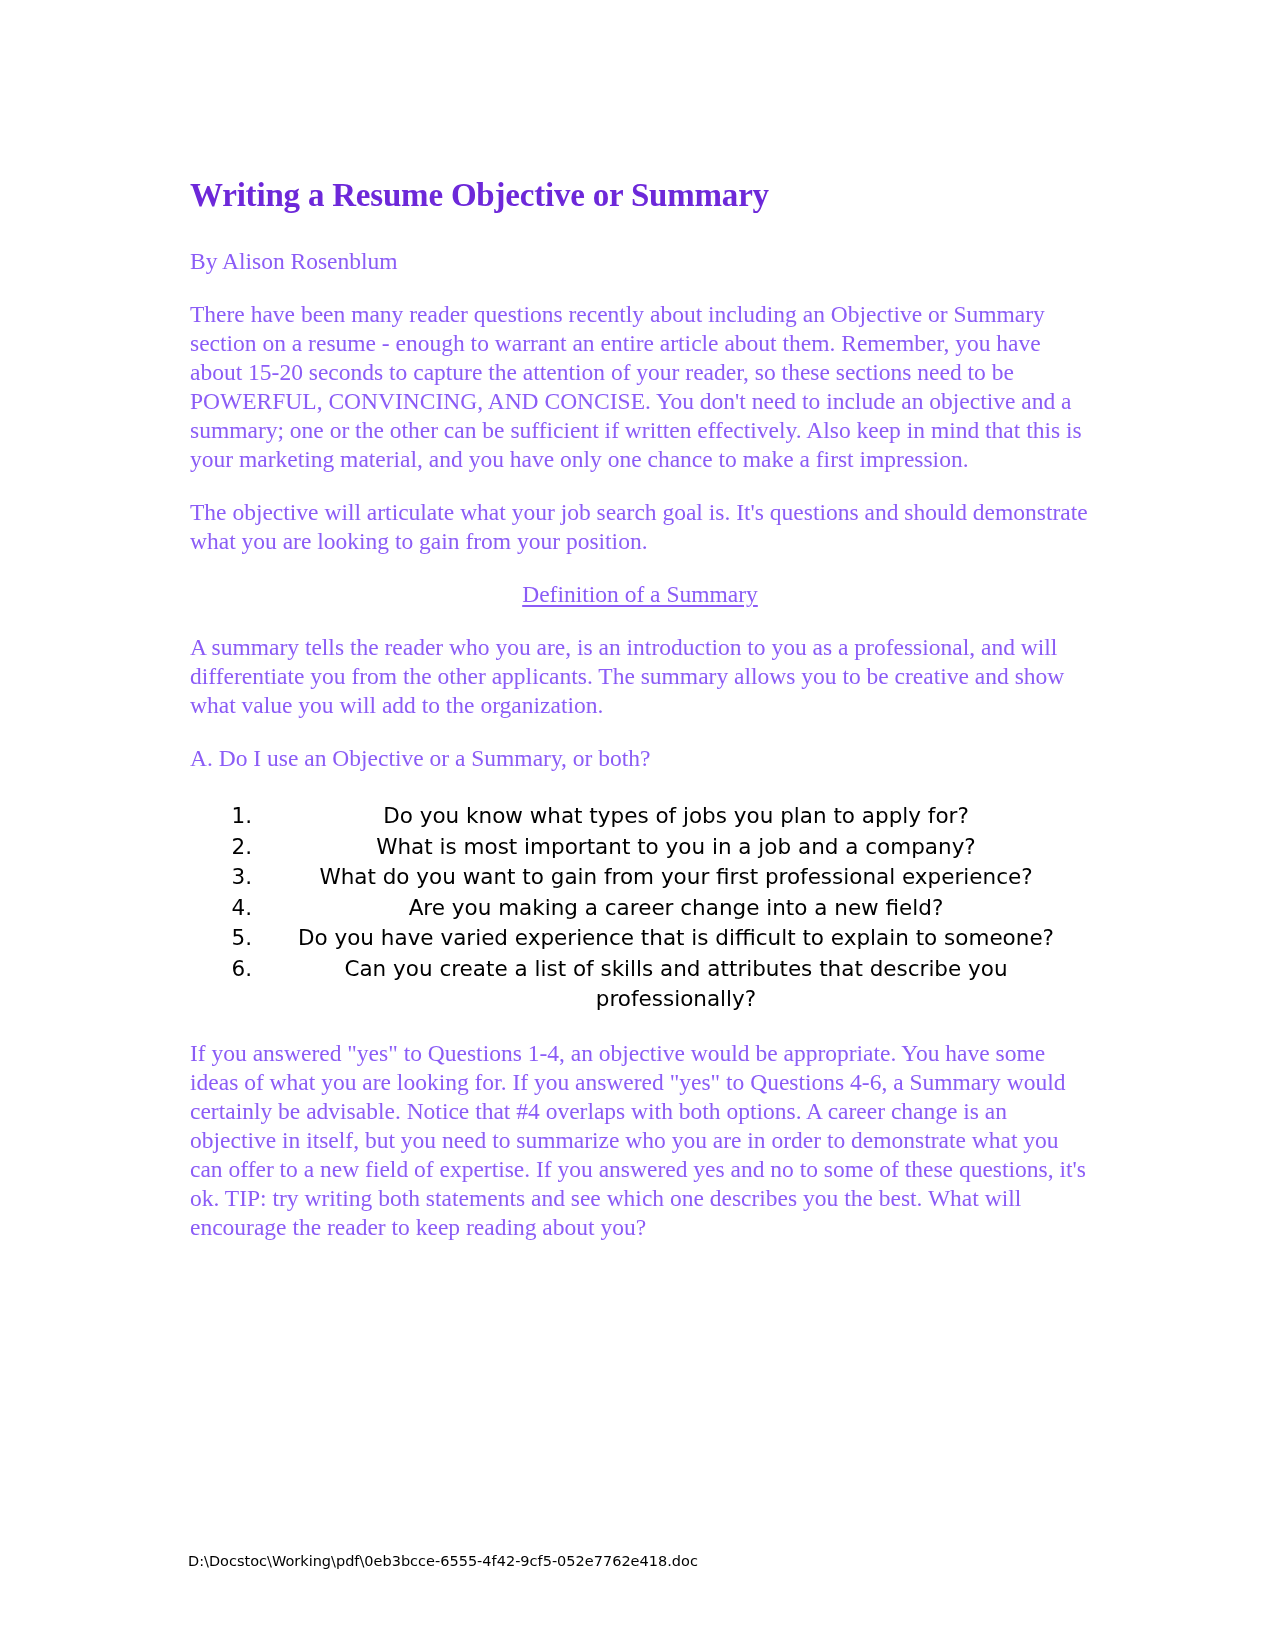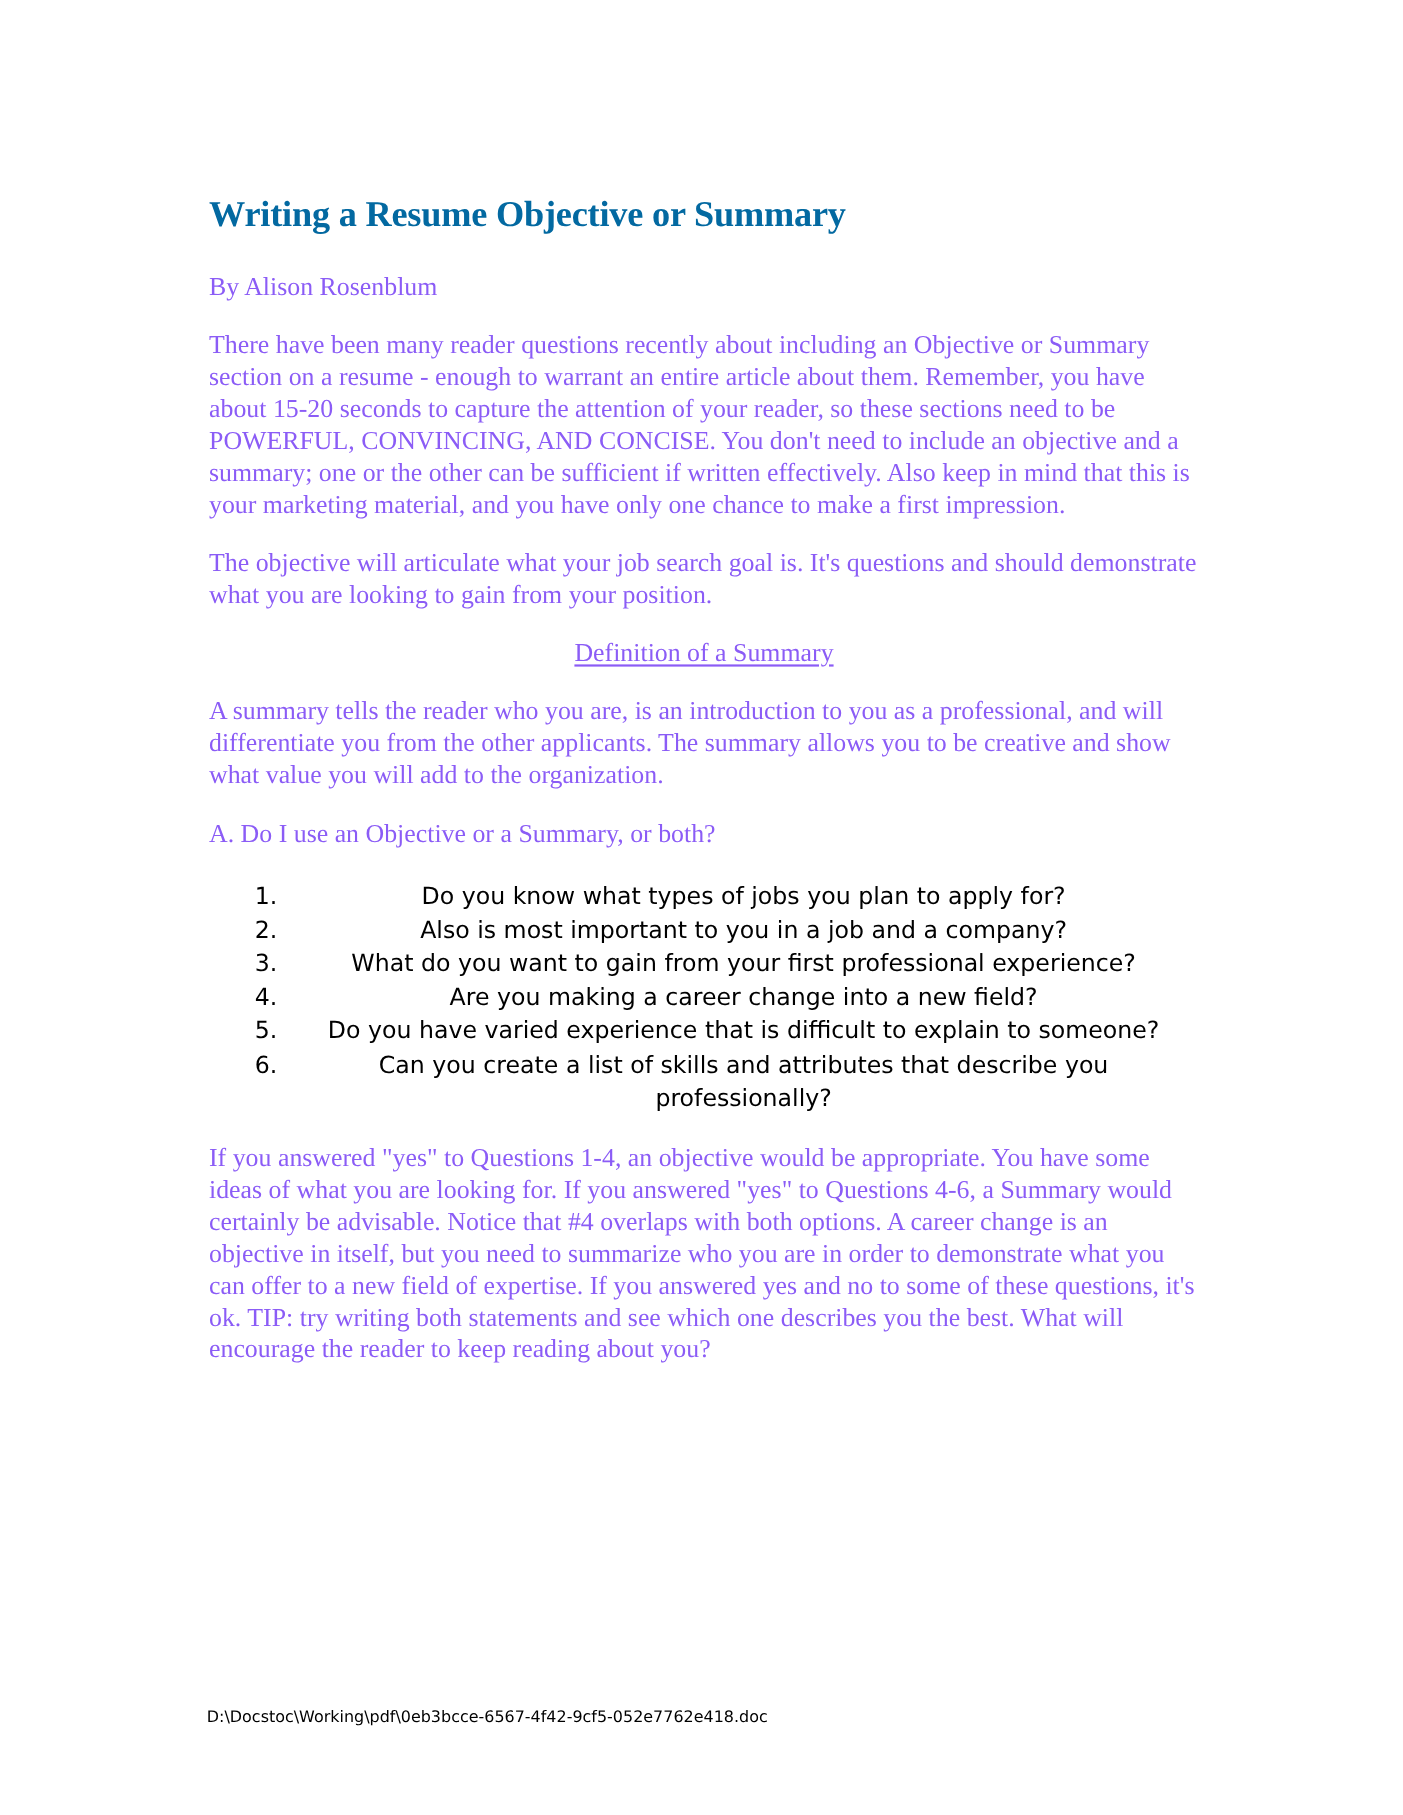--- a/index.html
+++ b/index.html
@@ -1,21 +1,21 @@
 <!DOCTYPE html>
 <html><head>
   <meta charset="utf-8">
   <style>
     html, body { margin: 0; padding: 0; background: #ffffff; }
     body { width: 1275px; height: 1650px; position: relative; overflow: hidden; }
     .page { position: absolute; left: 0; top: 0; width: 1275px; height: 1650px; background: #ffffff; }
     .content { position: absolute; left: 190px; top: 176px; width: 900px; }
     .title {
       font-family: "Liberation Serif", "DejaVu Serif", serif;
-      font-weight: bold; font-size: 33px; color: #0369a1;
+      font-weight: bold; font-size: 33px; color: #6d28d9;
       margin: 0; line-height: 38px; letter-spacing: -0.2px;
     }
     .byline, .para, .subhead, .question-label {
       font-family: "Liberation Serif", "DejaVu Serif", serif;
       font-size: 23.5px; color: #8b5cf6; line-height: 29px; margin: 0;
     }
     .byline { margin-top: 33px; }
     .para { margin-top: 24px; }
     .subhead { text-align: center; margin-top: 24px; }
     .subhead span { text-decoration: underline; text-underline-offset: 3px; }
@@ -45,35 +45,35 @@
     <p class="subhead"><span>Definition of a Summary</span></p>
     <p class="para">A summary tells the reader who you are, is an introduction to you as a professional, and will differentiate you from the other applicants. The summary allows you to be creative and show what value you will add to the organization.</p>
     <p class="para question-label">A. Do I use an Objective or a Summary, or both?</p>
     <ol class="list">
       <li>
           <span class="num">1.</span>
           <span class="txt">Do you know what types of jobs you plan to apply for?</span>
         </li>
       <li>
           <span class="num">2.</span>
-          <span class="txt">Also is most important to you in a job and a company?</span>
+          <span class="txt">What is most important to you in a job and a company?</span>
         </li>
       <li>
           <span class="num">3.</span>
           <span class="txt">What do you want to gain from your first professional experience?</span>
         </li>
       <li>
           <span class="num">4.</span>
           <span class="txt">Are you making a career change into a new field?</span>
         </li>
       <li>
           <span class="num">5.</span>
           <span class="txt">Do you have varied experience that is difficult to explain to someone?</span>
         </li>
       <li>
           <span class="num">6.</span>
           <span class="txt">Can you create a list of skills and attributes that describe you professionally?</span>
         </li>
     </ol>
     <p class="para">If you answered "yes" to Questions 1-4, an objective would be appropriate. You have some ideas of what you are looking for. If you answered "yes" to Questions 4-6, a Summary would certainly be advisable. Notice that #4 overlaps with both options. A career change is an objective in itself, but you need to summarize who you are in order to demonstrate what you can offer to a new field of expertise. If you answered yes and no to some of these questions, it's ok. TIP: try writing both statements and see which one describes you the best. What will encourage the reader to keep reading about you?</p>
   </div>
-  <div class="footer">D:\Docstoc\Working\pdf\0eb3bcce-6567-4f42-9cf5-052e7762e418.doc</div>
+  <div class="footer">D:\Docstoc\Working\pdf\0eb3bcce-6555-4f42-9cf5-052e7762e418.doc</div>
 </div>
 
 </body></html>

